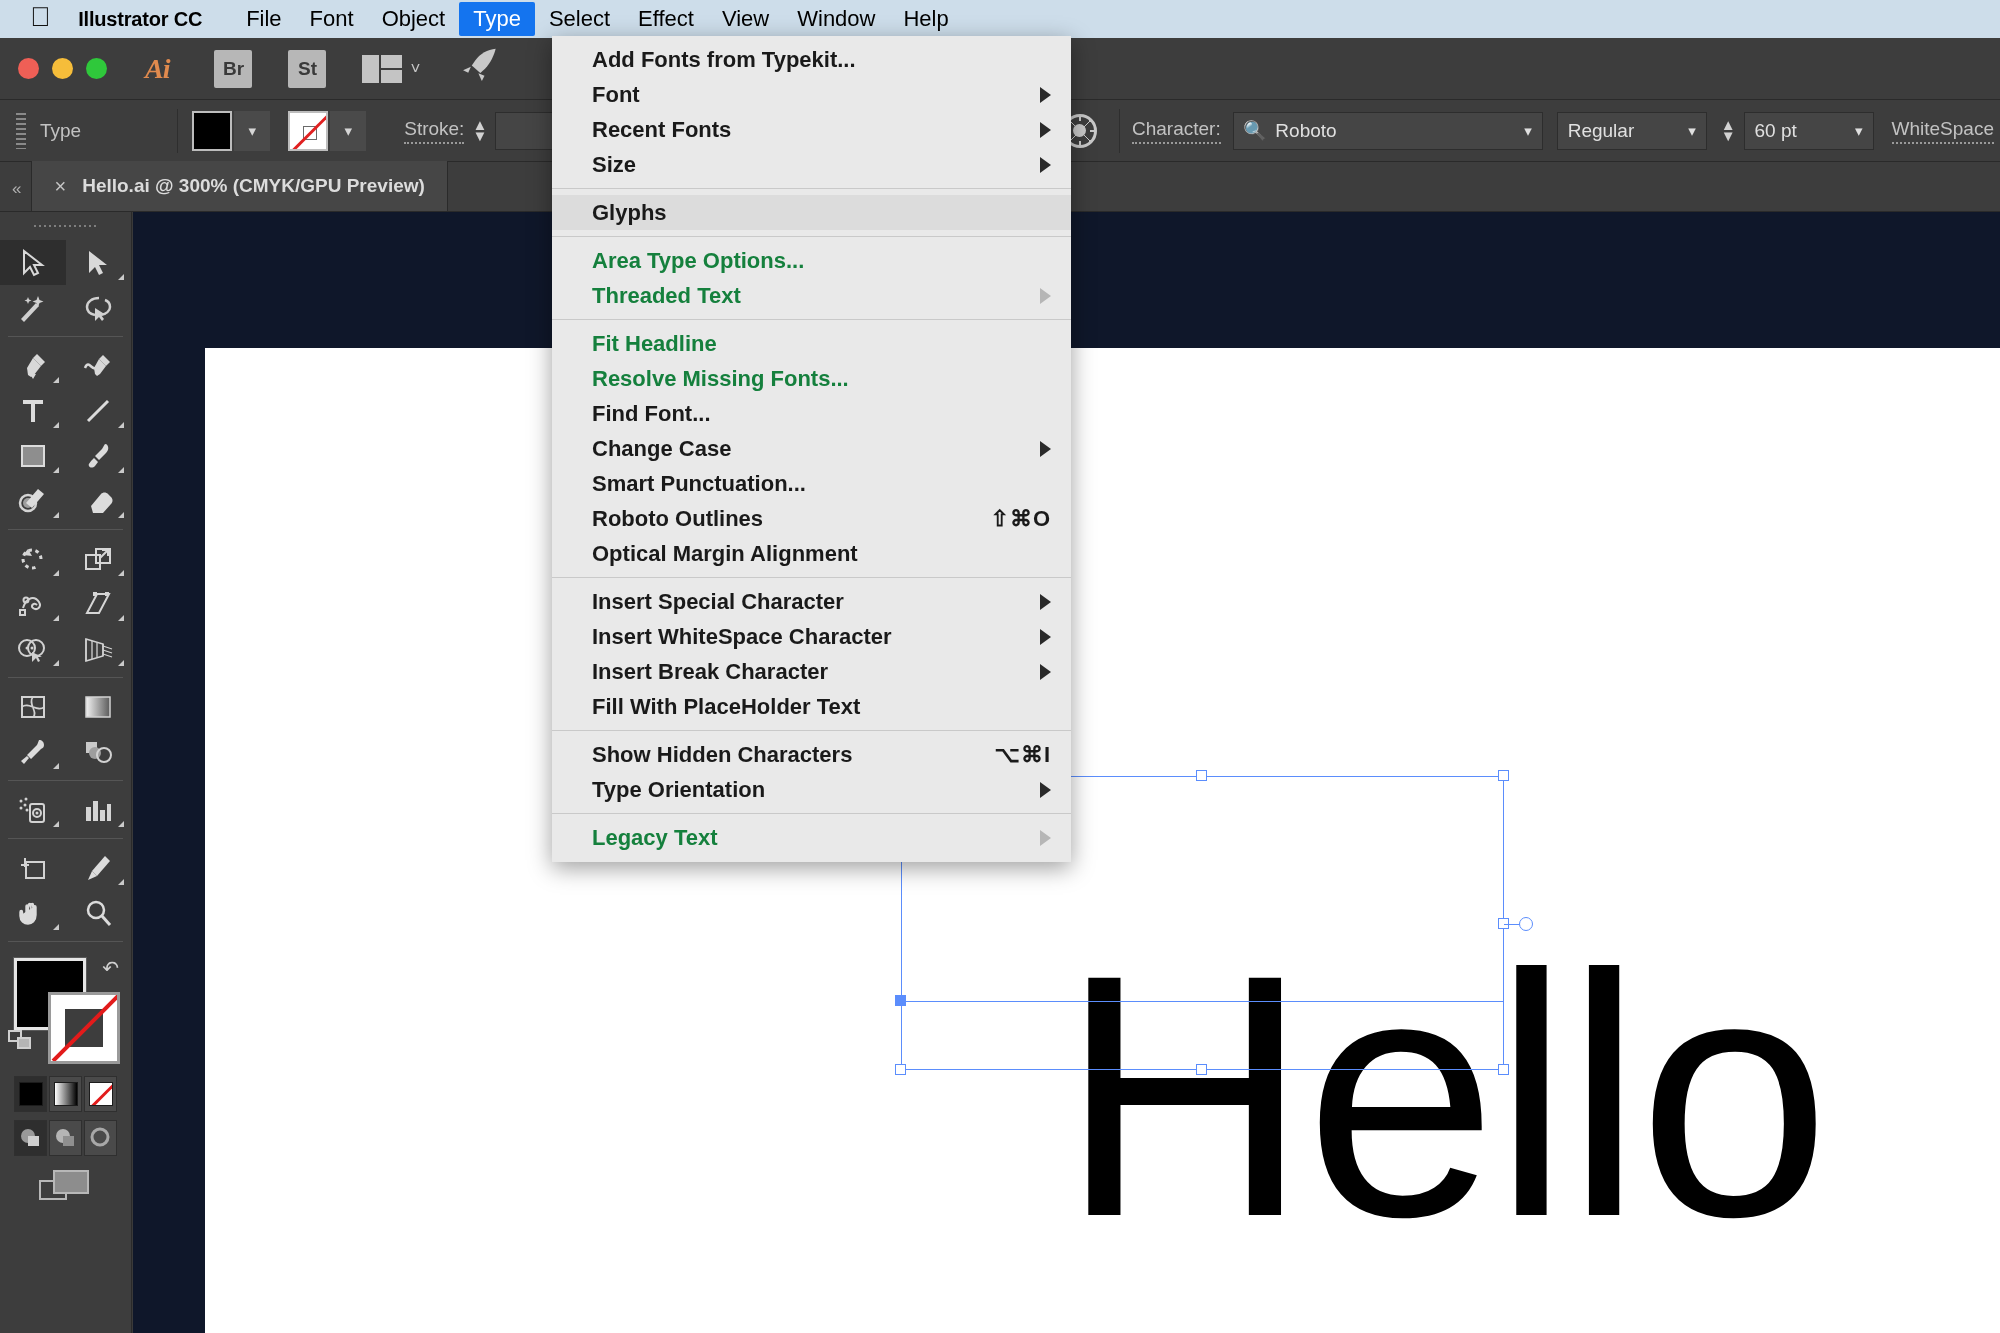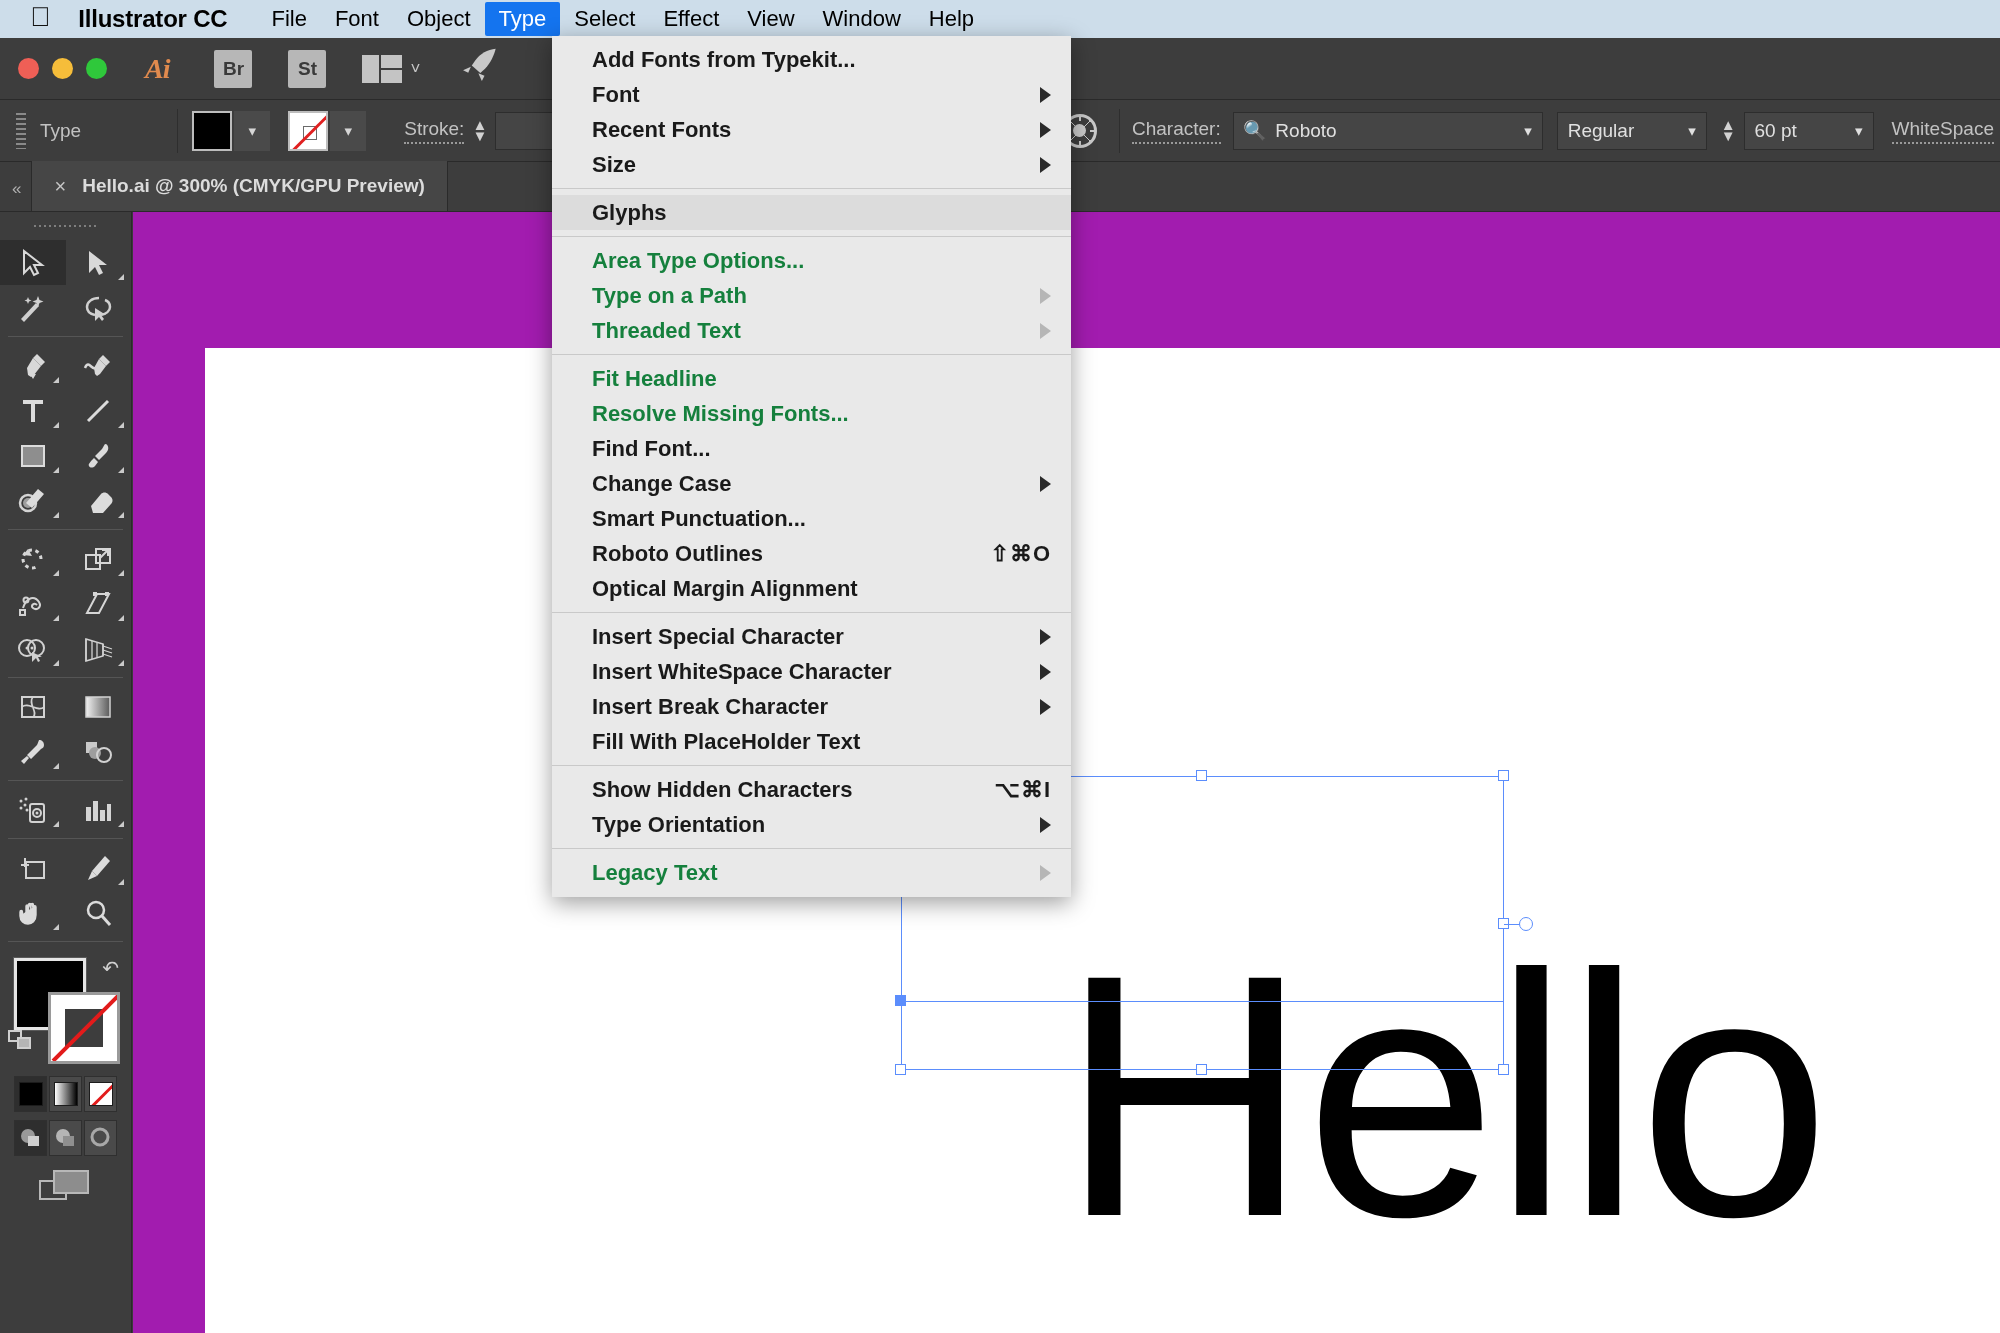--- a/index.html
+++ b/index.html
@@ -20,21 +20,21 @@
     font-size: 22px;
     color: #000;
     z-index: 60;
   }
   .apple-logo {
     font-size: 27px; line-height: 1;
     margin-right: 28px; margin-top: -4px;
     color: #111;
   }
   .menubar .app-name {
-    font-weight: bold; font-size: 24px;
+    font-weight: bold; font-size: 20px;
     margin-right: 30px; letter-spacing: -0.2px;
   }
   .menubar .mb-item {
     padding: 4px 14px;
     font-size: 22px;
     border-radius: 2px;
   }
   .menubar .mb-item.active {
     background: #1474ef; color: #fff;
   }
@@ -283,21 +283,21 @@
   .screen-ico i {
     position: absolute; border: 2px solid #b8b8b8;
   }
   .screen-ico i:nth-child(1) { left: 0; top: 10px; width: 28px; height: 20px; background: #3d3d3d; }
   .screen-ico i:nth-child(2) { left: 14px; top: 0; width: 36px; height: 24px; background: #8d8d8d; }
 
   
   .canvaswrap {
     position: absolute; top: 174px; left: 133px;
     width: 1867px; height: 1121px;
-    background: #a21caf;
+    background: #0f172a;
     overflow: hidden;
   }
   .artboard {
     position: absolute; left: 72px; top: 136px;
     width: 1795px; height: 1100px;
     background: #fff;
   }
   .hello-text {
     position: absolute;
     left: 855px; top: 575px;
@@ -807,24 +807,20 @@
     </div>
     <div class="sep"></div>
     <div class="mi hl">
       <span class="label">Glyphs</span>
     </div>
     <div class="sep"></div>
     <div class="mi dim">
       <span class="label">Area Type Options...</span>
     </div>
     <div class="mi dim">
-      <span class="label">Type on a Path</span>
-      <span class="tri"></span>
-    </div>
-    <div class="mi dim">
       <span class="label">Threaded Text</span>
       <span class="tri"></span>
     </div>
     <div class="sep"></div>
     <div class="mi dim">
       <span class="label">Fit Headline</span>
     </div>
     <div class="mi dim">
       <span class="label">Resolve Missing Fonts...</span>
     </div>

